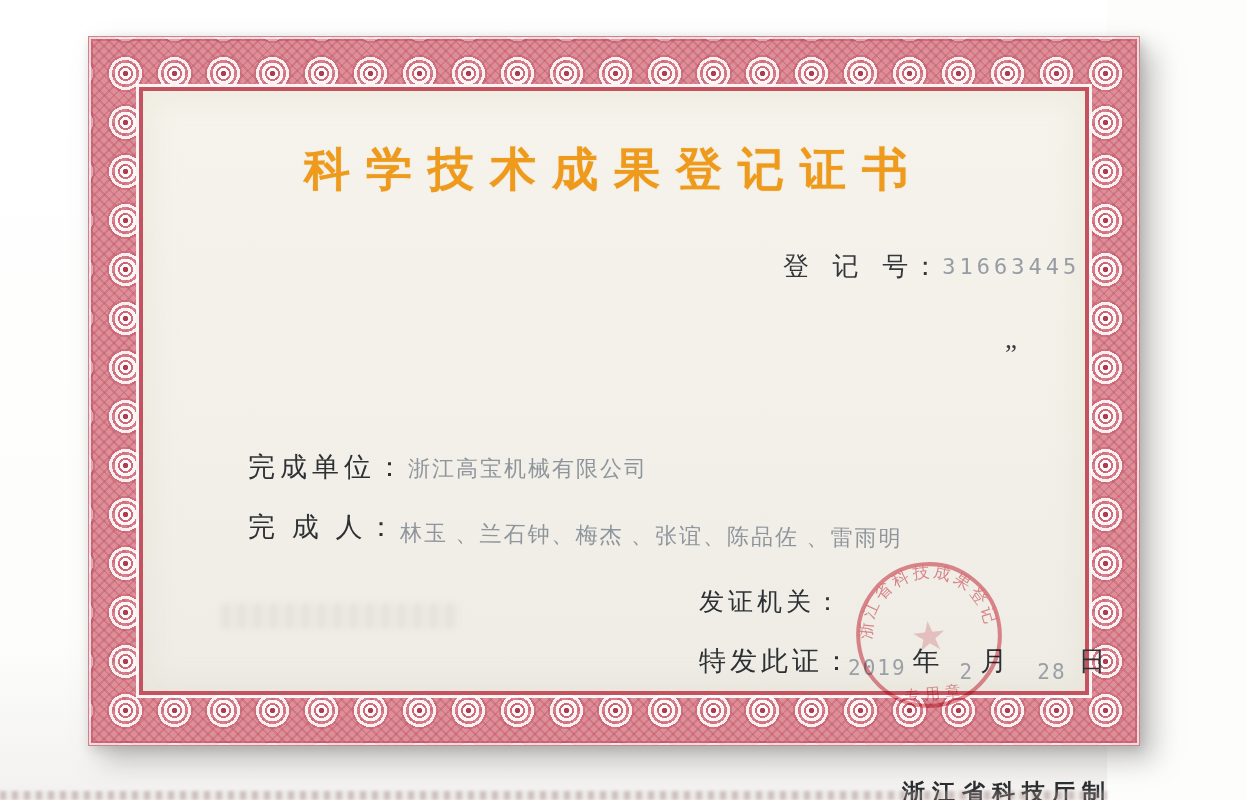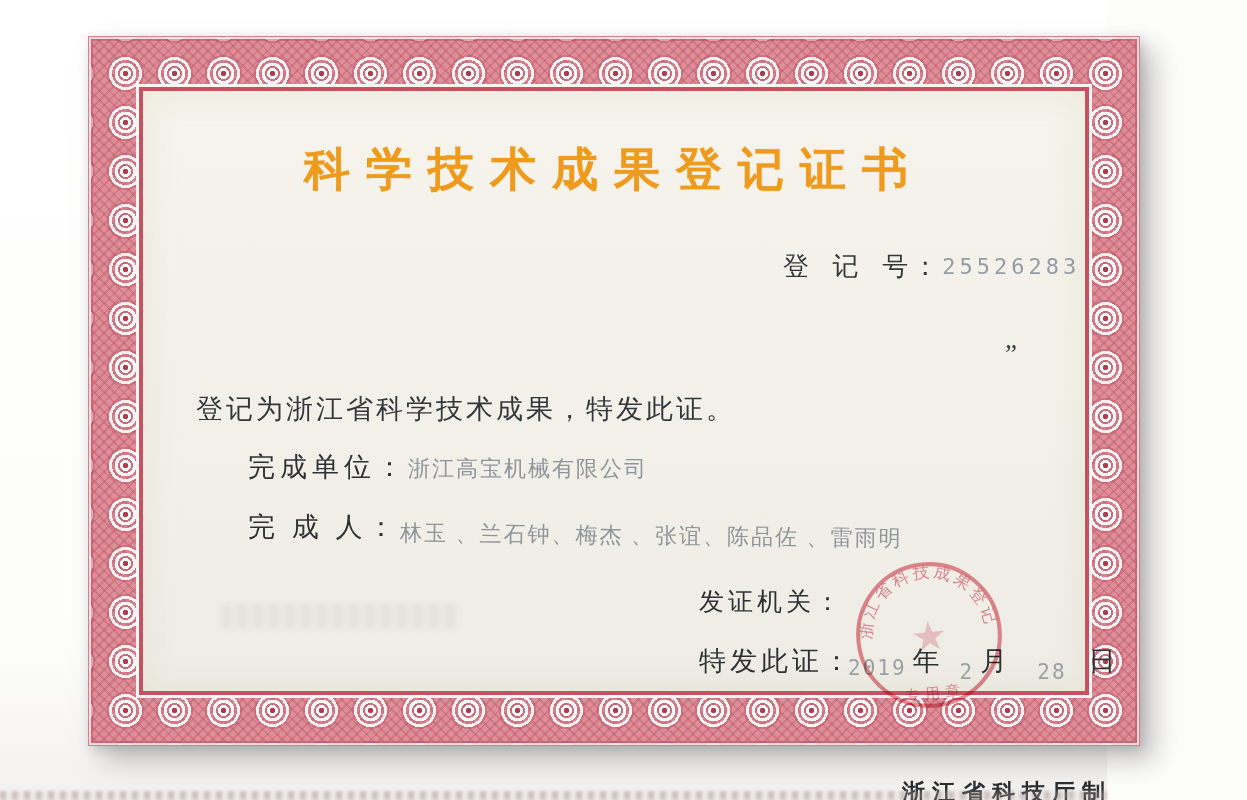--- a/index.html
+++ b/index.html
@@ -126,21 +126,21 @@
     z-index: 2;
   }
   .date-line .num {
     font-family: "DejaVu Sans Mono", monospace;
     font-size: 21px; color: #9aa0a6;
     letter-spacing: 2px;
     position: relative; top: 5px;
   }
   .date-line .num-year { margin-left: -6px; margin-right: 2px; margin-top: 44px; }
   .date-line .num-month { margin-left: 16px; margin-right: 2px; top: 9px; }
-  .date-line .num-day { margin-left: 26px; margin-right: 18px; top: 9px; }
+  .date-line .num-day { margin-left: 26px; margin-right: 8px; top: 9px; }
   .date-line .unit { margin-left: 4px; }
   .seal {
     position: absolute;
     left: 700px; top: 458px;
     width: 172px; height: 172px;
     z-index: 3;
     mix-blend-mode: multiply;
     transform: rotate(-6deg);
     opacity: 0.92;
   }
@@ -166,26 +166,25 @@
 <body>
 
 <div class="photo">
 
   <div class="cert">
     <div class="paper">
 
       <div class="title">科学技术成果登记证书</div>
 
       <div class="reg-line">
-        <span class="label-ink">登 记 号：</span><span class="reg-number">25526283</span>
+        <span class="label-ink">登 记 号：</span><span class="reg-number">31663445</span>
       </div>
 
       <div class="quote-close">”</div>
 
-      <div class="body-line2">登记为浙江省科学技术成果，特发此证。</div>
 
       <div class="field-row row-unit">
         <span class="label">完成单位：</span><span class="value">浙江高宝机械有限公司</span>
       </div>
 
       <div class="field-row row-people">
         <span class="label">完 成 人：</span><span class="value">林玉 、兰石钟、梅杰 、张谊、陈品佐 、雷雨明</span>
       </div>
 
       <div class="bleed-smudge"></div>

